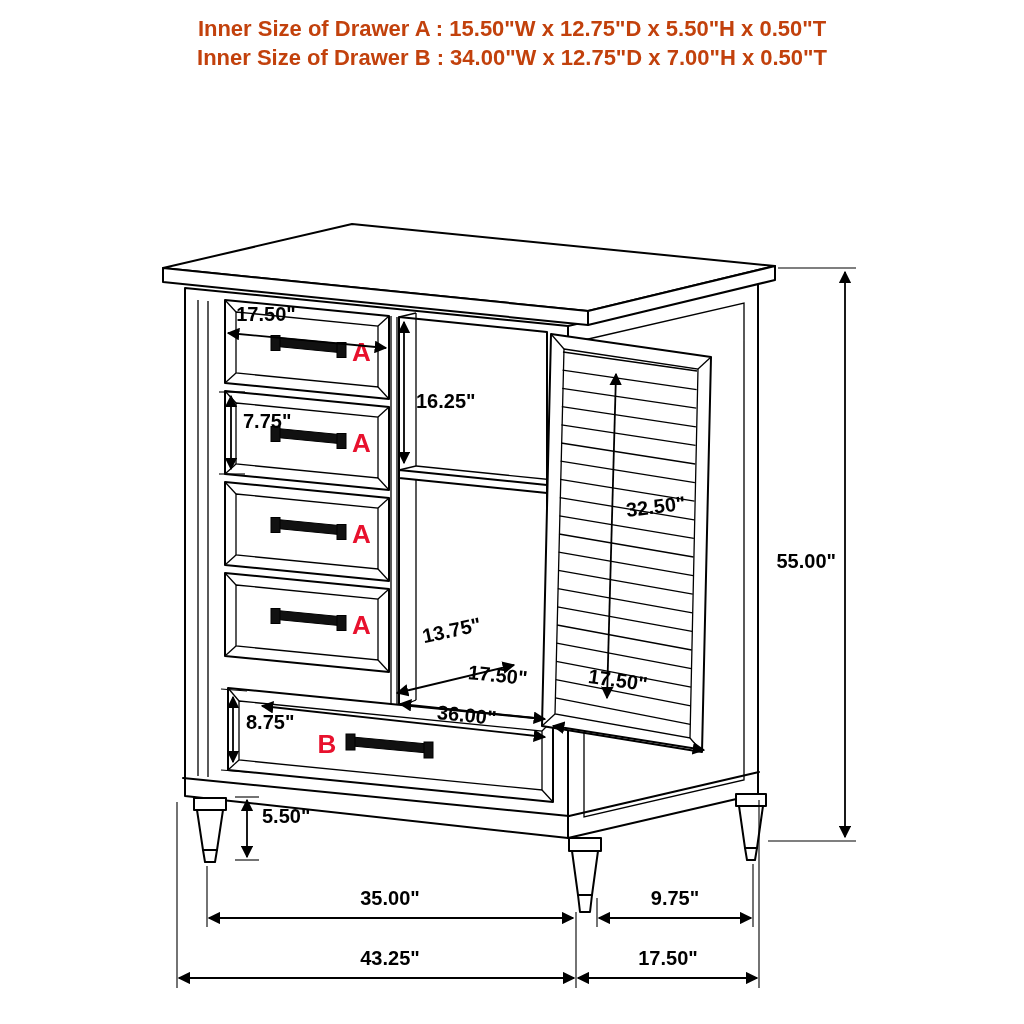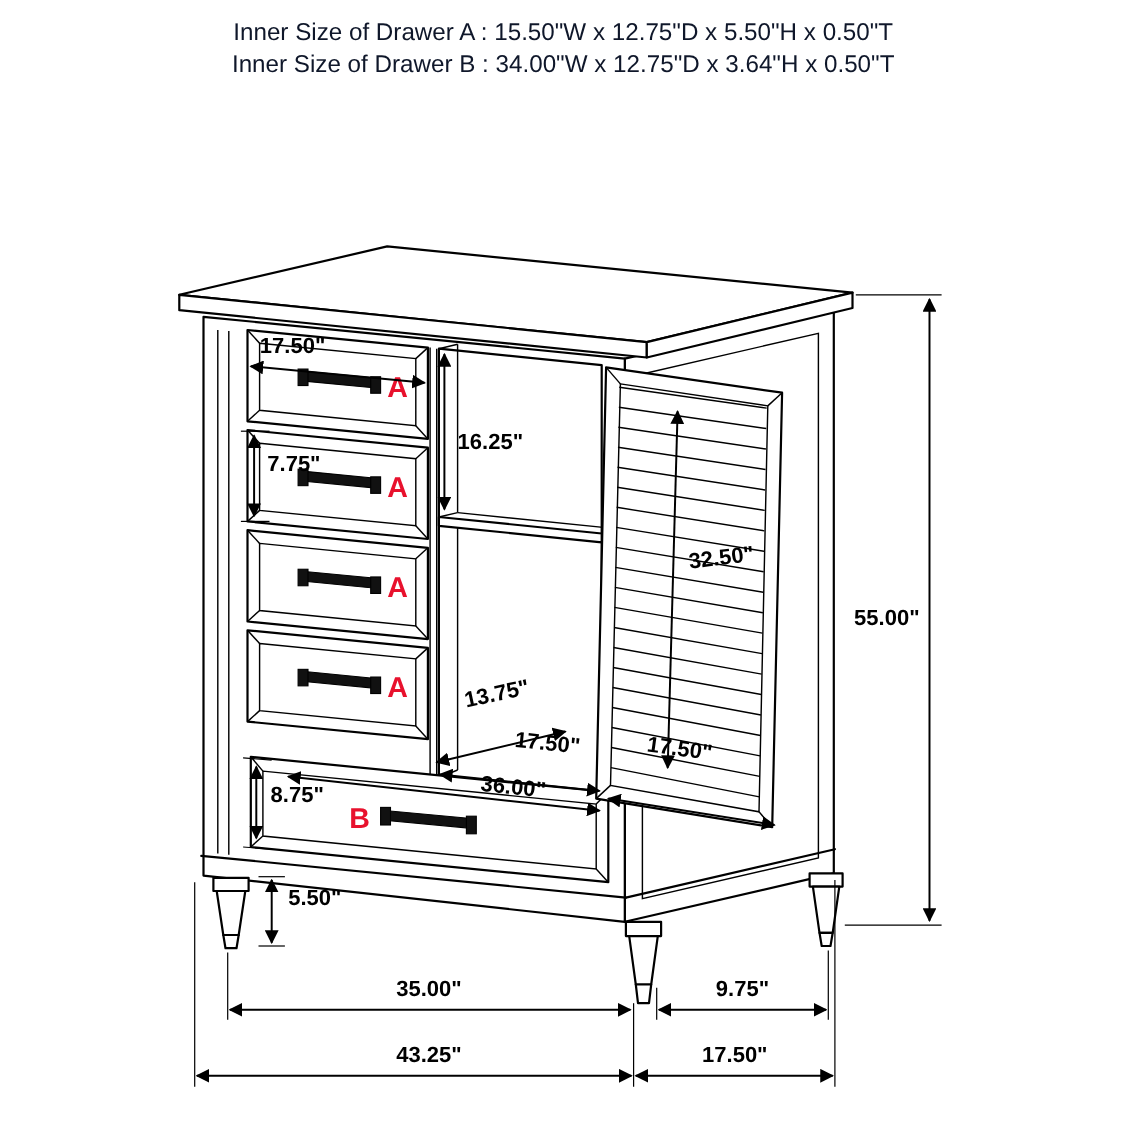--- a/index.html
+++ b/index.html
@@ -1,37 +1,37 @@
 <!DOCTYPE html>
 <html><head>
 <meta charset="utf-8">
 <style>
   html,body{margin:0;padding:0;background:#fff;}
   body{width:1024px;height:1024px;font-family:"Liberation Sans",sans-serif;}
   .stage{position:relative;width:1024px;height:1024px;background:#fff;overflow:hidden;}
   .hdr{position:absolute;top:14px;left:0;width:100%;text-align:center;
-       font-weight:normal;font-size:22px;line-height:29px;color:#0f172a;}
+       font-weight:bold;font-size:22px;line-height:29px;color:#c2410c;}
   svg{position:absolute;left:0;top:0;}
   .o{fill:#fff;stroke:#000;stroke-width:2;stroke-linejoin:round;}
   .l2{stroke:#000;stroke-width:2;fill:none;stroke-linecap:round;}
   .l1{stroke:#000;stroke-width:1.3;fill:none;}
   .dark{fill:#111;stroke:#000;stroke-width:1;}
   .dim{stroke:#000;stroke-width:1.8;fill:none;}
   .ext{stroke:#000;stroke-width:1.1;fill:none;}
   .dlabel{font:700 20px "Liberation Sans",sans-serif;fill:#000;}
   .rletter{font:700 26px "Liberation Sans",sans-serif;}
 </style>
 </head>
 <body>
 
 <div class="stage">
 
   <div class="hdr">
     <div>Inner Size of Drawer A : 15.50"W x 12.75"D x 5.50"H x 0.50"T</div>
-    <div>Inner Size of Drawer B : 34.00"W x 12.75"D x 3.64"H x 0.50"T</div>
+    <div>Inner Size of Drawer B : 34.00"W x 12.75"D x 7.00"H x 0.50"T</div>
   </div>
 
   <svg viewBox="0 0 1024 1024" width="1024" height="1024">
     <defs>
       <marker id="ah" viewBox="0 0 10 10" refX="9" refY="5" markerWidth="7" markerHeight="7" orient="auto-start-reverse">
         <path d="M0 0 L10 5 L0 10 z" fill="#000"></path>
       </marker>
     </defs>
 
     <g>

